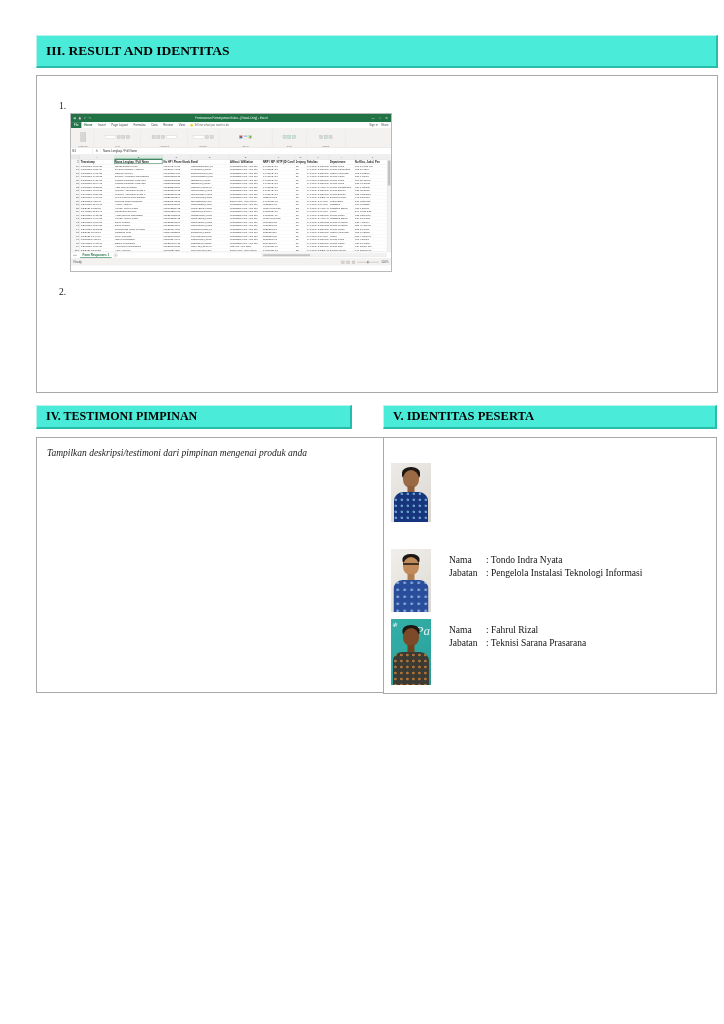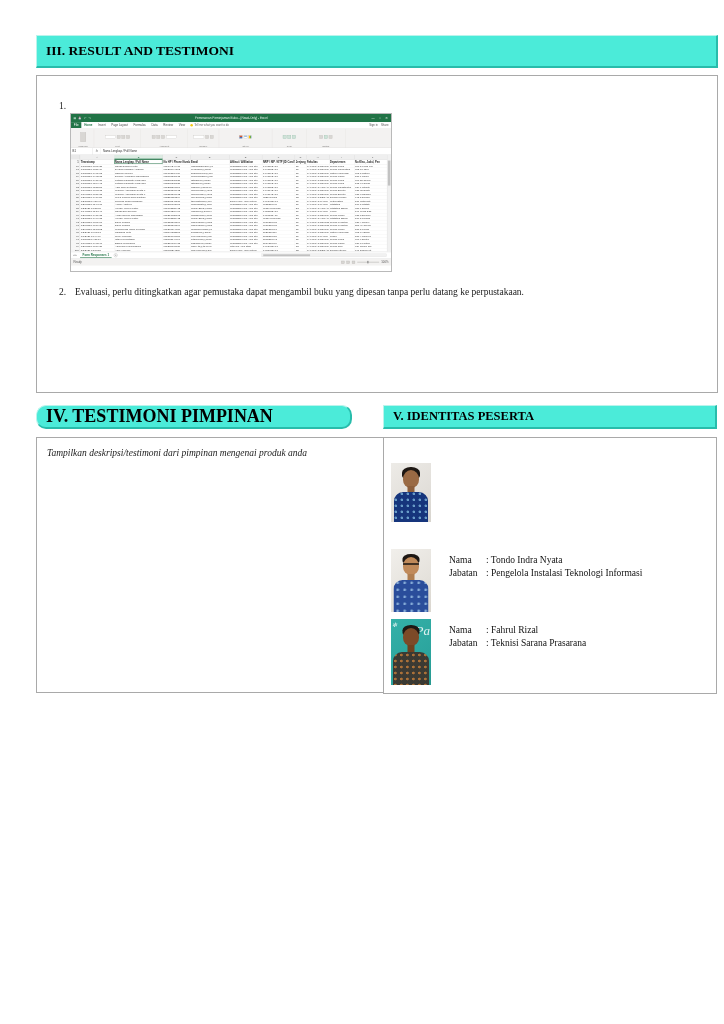--- a/index.html
+++ b/index.html
@@ -7,21 +7,21 @@
   body { font-family:"Liberation Serif", serif; color:#111; position:relative; overflow:hidden; }
 
   .sec-header {
     position:absolute; background:#4bebd9;
     border-top:1px solid #b9f4ec; border-left:1px solid #b9f4ec;
     border-bottom:2px solid #28bcab; border-right:2px solid #28bcab;
     display:flex; align-items:center; padding-left:9px;
     font-weight:bold; color:#000;
   }
   #hdr3 { left:36px; top:35px; width:682px; height:33px; font-size:13.5px; }
-  #hdr4 { left:36px; top:405px; width:316px; height:24px; font-size:18px;border-radius:10px; }
+  #hdr4 { left:36px; top:405px; width:316px; height:24px; font-size:12px; }
   #hdr5 { left:383px; top:405px; width:334px; height:24px; font-size:12.5px; }
 
   .panel { position:absolute; border:1px solid #a9a9a9; background:#fff; }
   #result-box { left:36px; top:75px;  width:682px; height:318px; }
   #testi-box  { left:36px; top:437px; width:364px; height:256px; }
   #ident-box  { left:383px; top:437px; width:334px; height:257px; }
 
   .instr { position:absolute; font-style:italic; font-size:9.5px; color:#1a1a1a; }
   #result-instr { left:10px; top:7px;  right:10px; }
   #testi-instr  { left:10px; top:9px;  right:8px; line-height:12px; }
@@ -103,21 +103,21 @@
   .xl-status .ready { padding-left:8px; }
   .xl-status .right { margin-left:auto; display:flex; align-items:center; gap:7px; padding-right:8px; }
   .vicon { width:10px; height:9px; background:#d8d6d3; border:1px solid #b9b7b4; display:inline-block; }
   .zoomtrack { width:70px; height:2px; background:#b9b7b4; position:relative; }
   .zoomknob { position:absolute; left:32px; top:-3px; width:4px; height:8px; background:#8a8a8a; }
 </style>
 </head>
 <body>
 
 <div class="sec-header" id="hdr3">
-  <span>III. RESULT AND TESTIMONI</span>
+  <span>III. RESULT AND IDENTITAS</span>
 </div>
 
 <div class="panel" id="result-box">
   <div class="olitem" id="item1">
     <span class="num">1.</span>
   </div>
 
   <div id="excel-fig">
     <div id="xl-inner">
       <div class="xl-title">
@@ -592,21 +592,20 @@
               <span class="zoomknob"></span>
             </span>
           <span>100%</span>
         </span>
       </div>
     </div>
   </div>
 
   <div class="olitem" id="item2">
     <span class="num">2.</span>
-    <span>Evaluasi, perlu ditingkatkan agar pemustaka dapat mengambil buku yang dipesan tanpa perlu datang ke perpustakaan.</span>
   </div>
 </div>
 
 <div class="sec-header" id="hdr4">
   <span>IV. TESTIMONI PIMPINAN</span>
 </div>
 
 <div class="panel" id="testi-box">
   <div class="instr" id="testi-instr">Tampilkan deskripsi/testimoni dari pimpinan mengenai produk anda</div>
 </div>

